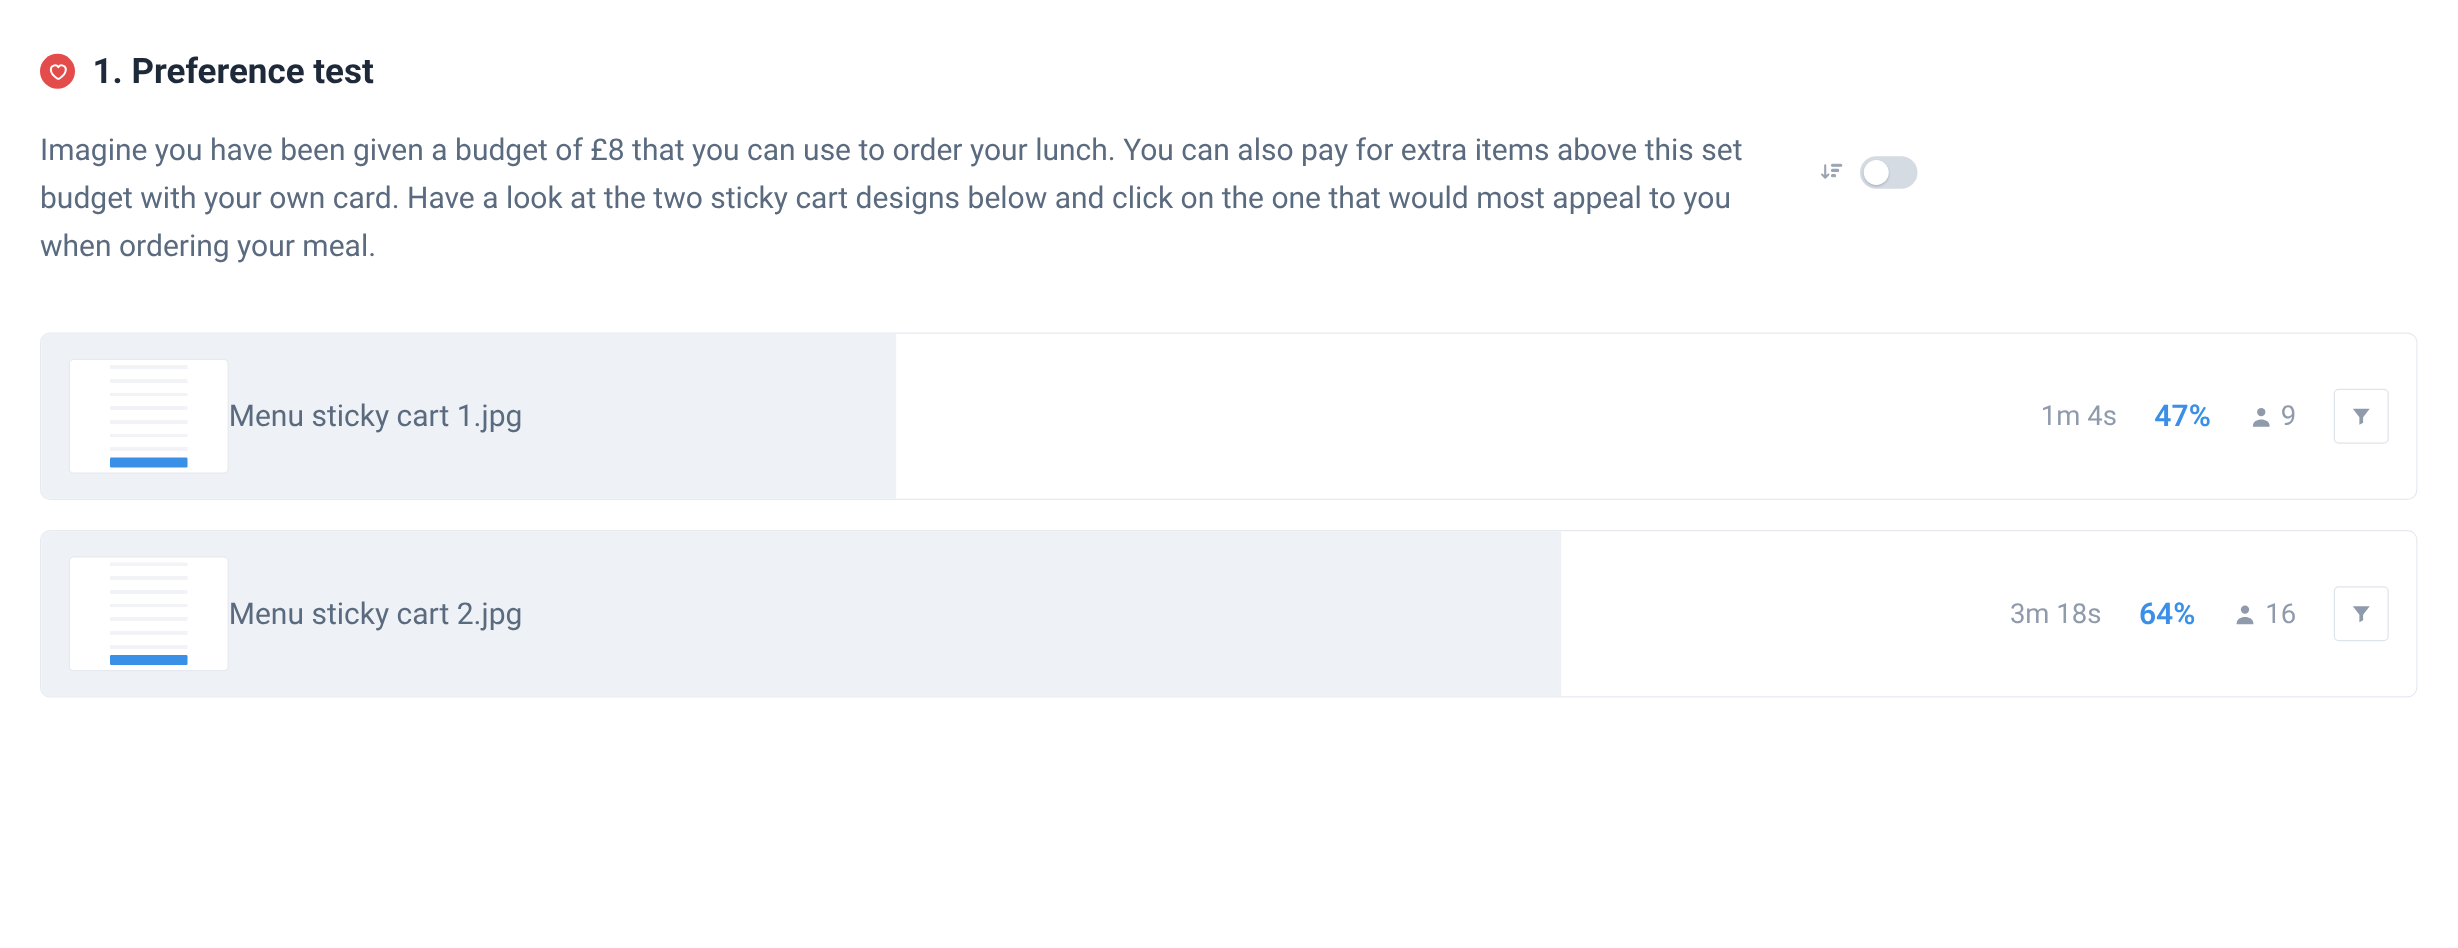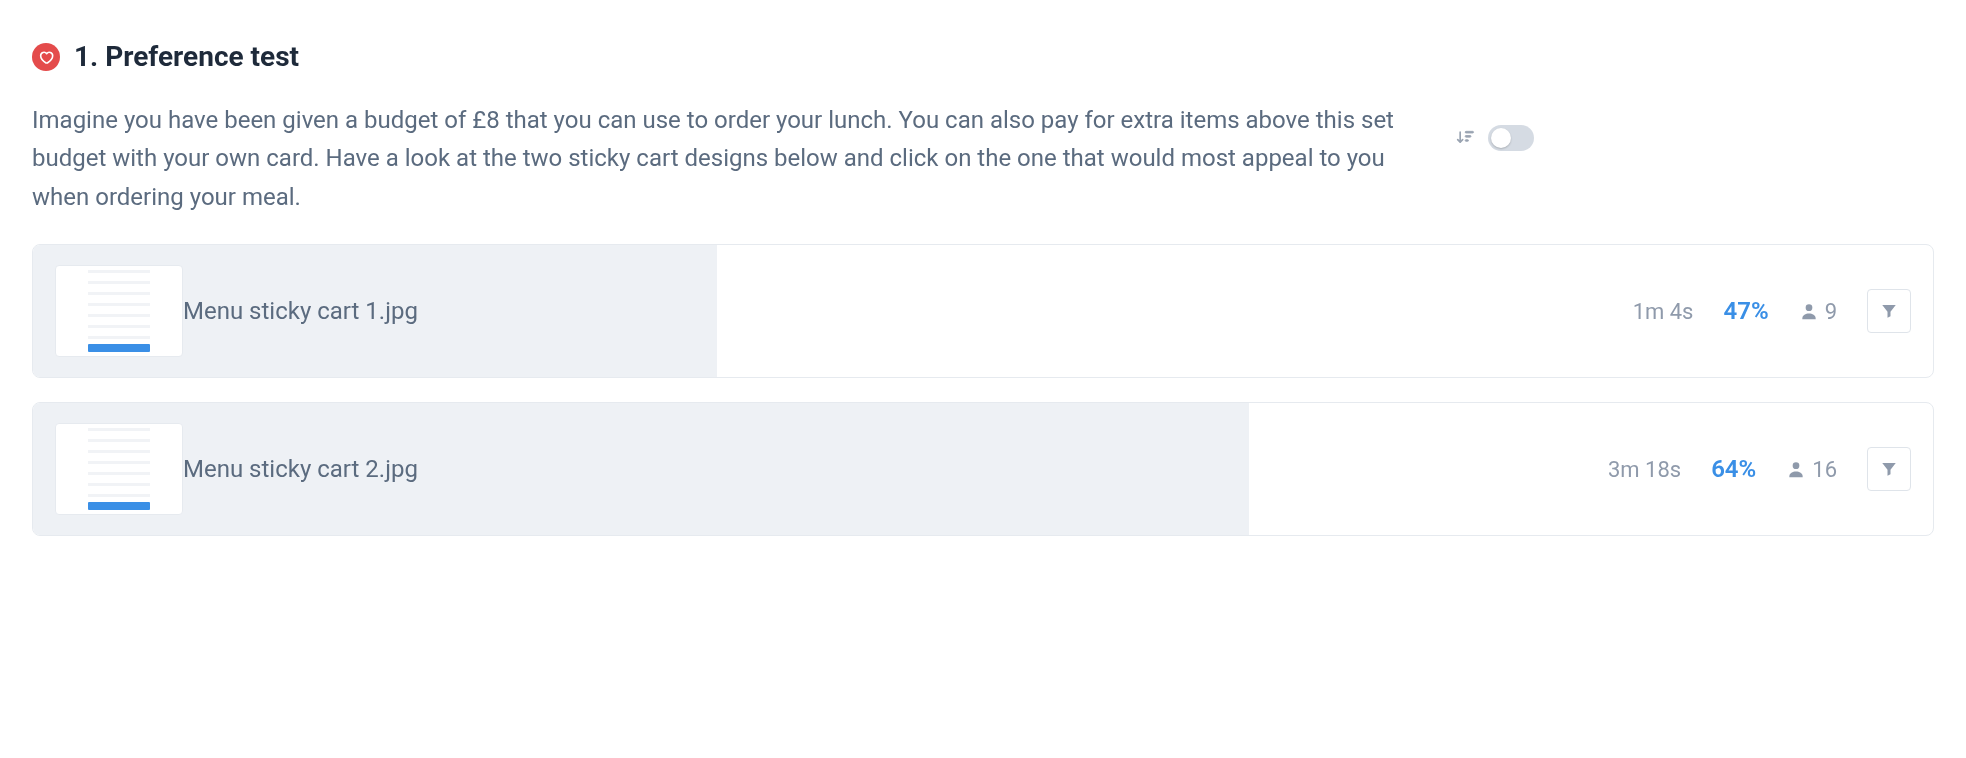--- a/index.html
+++ b/index.html
@@ -27,21 +27,21 @@
   .title {
     font-size: 28px;
     font-weight: 700;
     color: #1e2a3a;
     text-align: center;
   }
   .desc-row {
     display: flex;
     align-items: flex-start;
     gap: 24px;
-    margin-bottom: 28px;
+    margin-bottom: 50px;
   }
   .description {
     font-size: 24px;
     line-height: 1.6;
     color: #5b6b7f;
     flex: 1;
     max-width: 1400px;
   }
   .desc-controls {
     display: flex;

